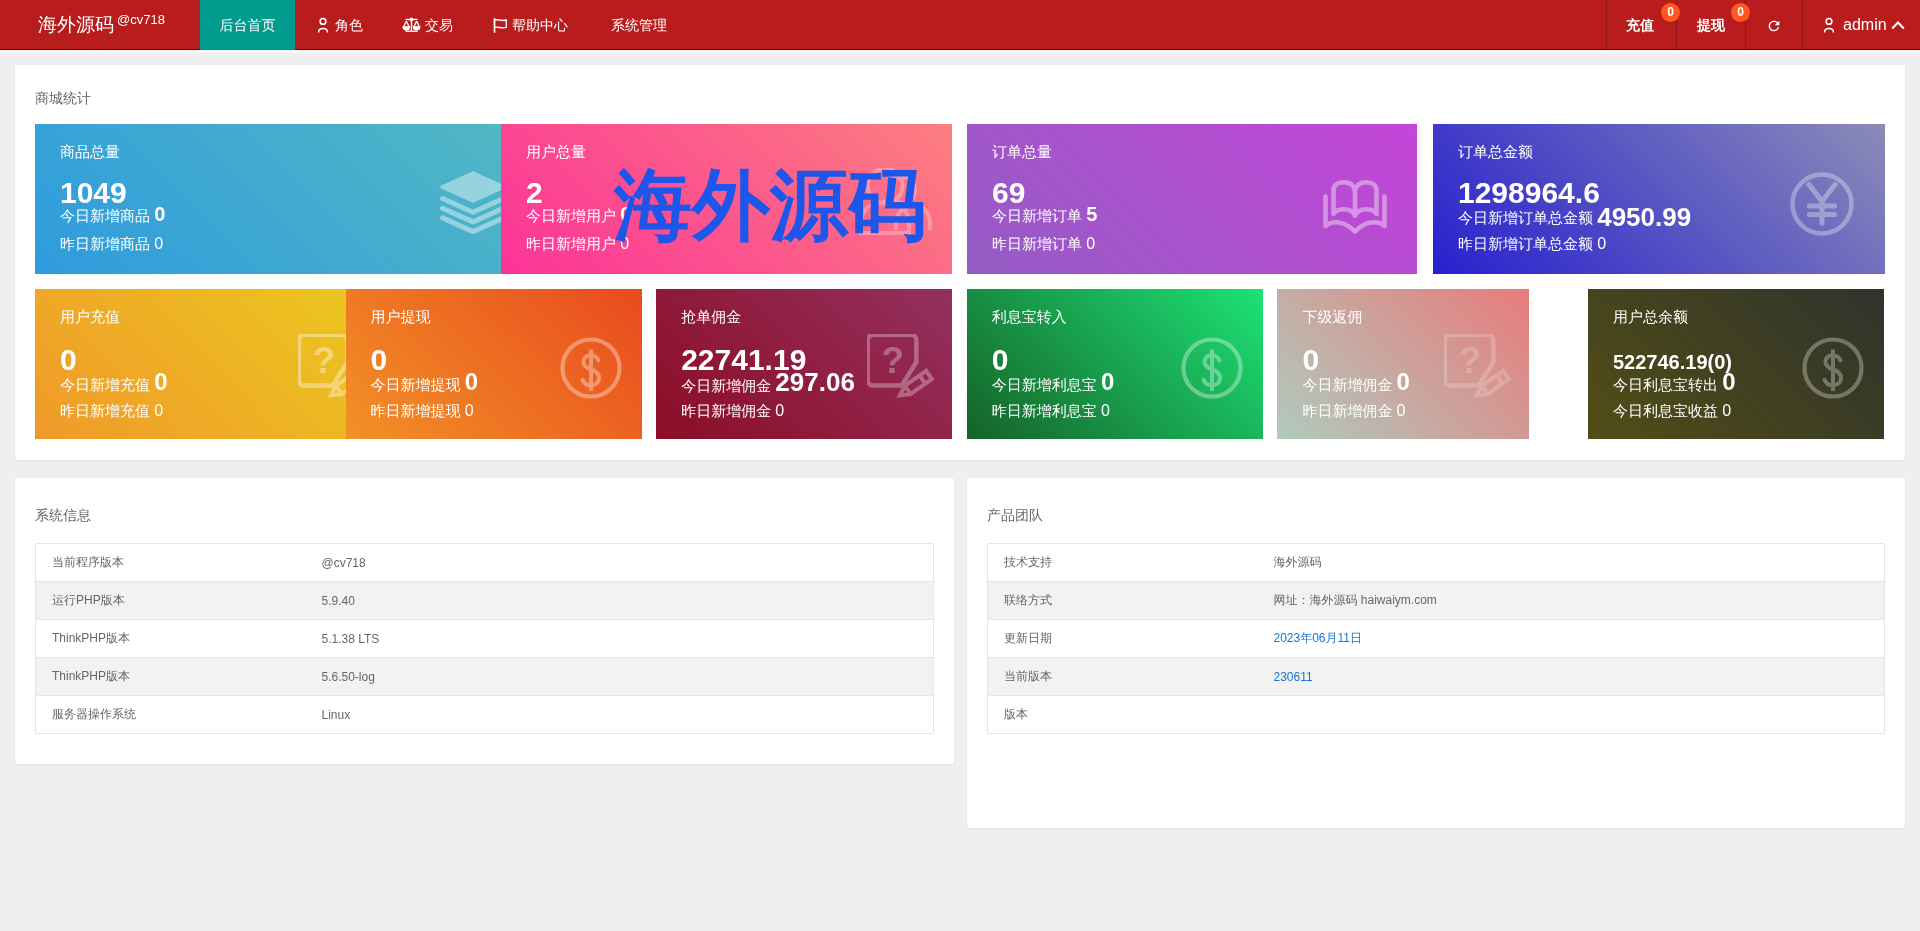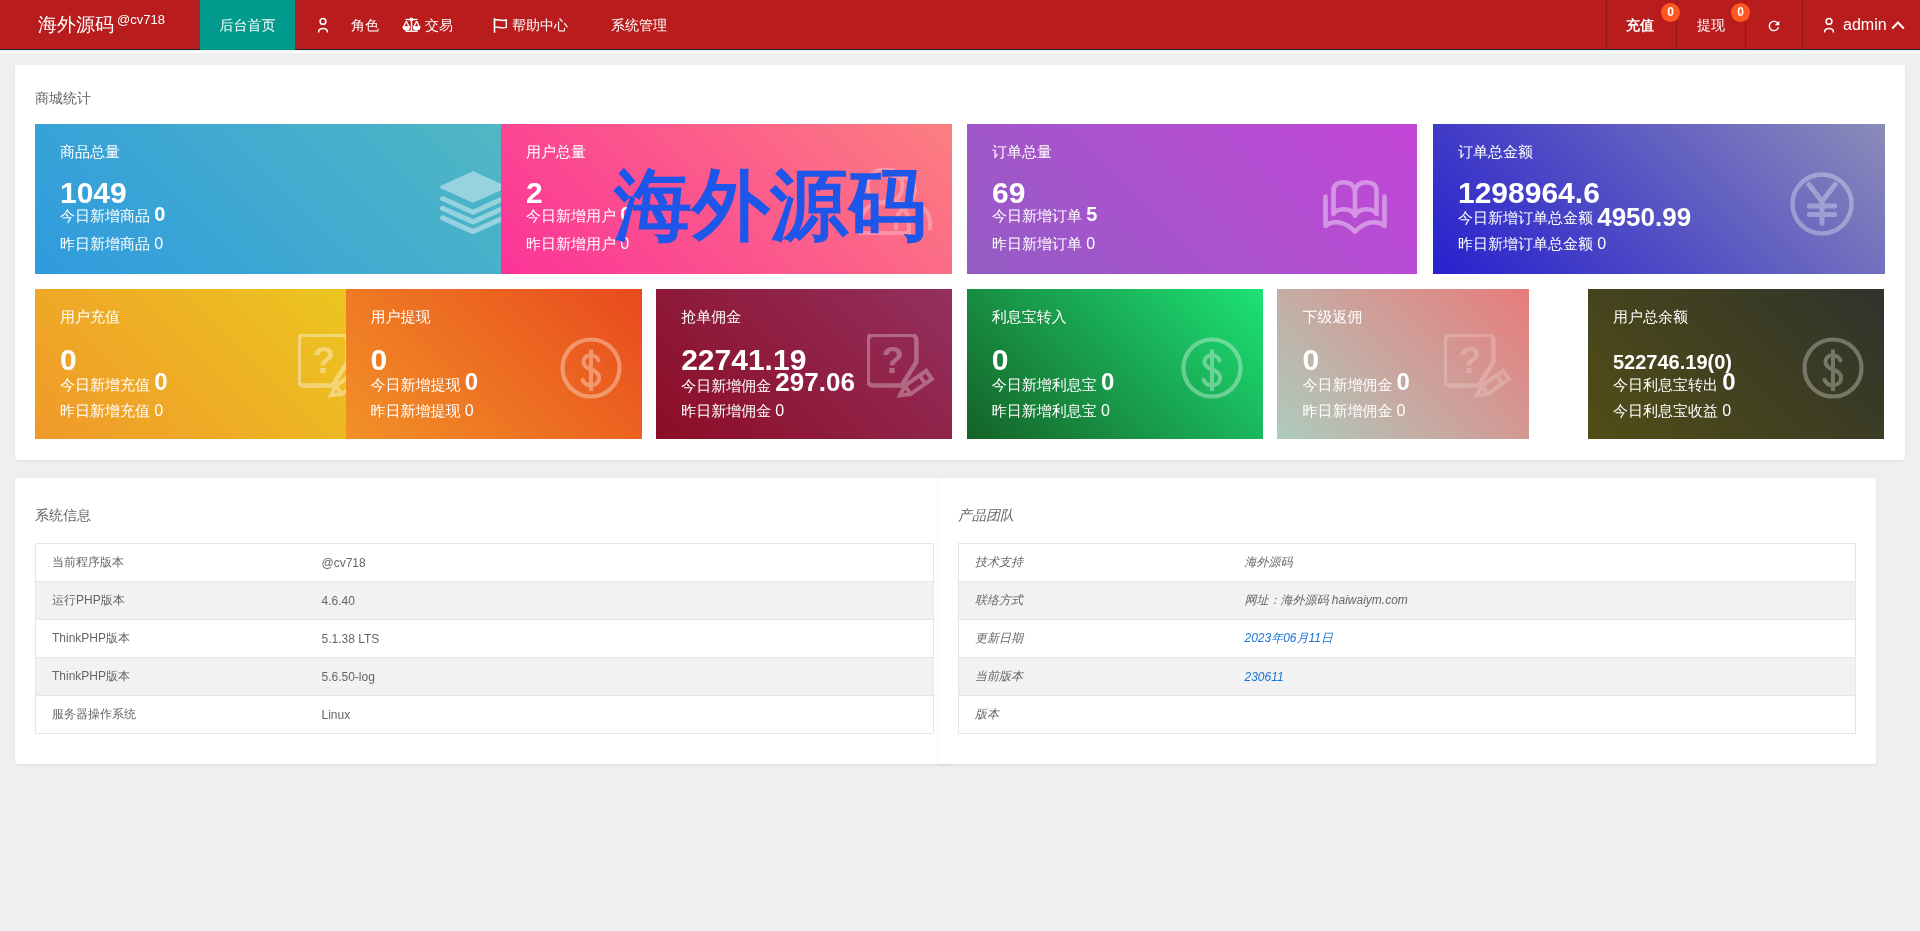--- a/index.html
+++ b/index.html
@@ -38,21 +38,21 @@
 </style>
 </head>
 <body>
 <div class="nav">
   <div class="logo">海外源码<sup>@cv718</sup></div>
   <div class="tab-active">后台首页</div>
   <svg class="nicon" style="left:317px;top:17px" width="12" height="16" viewBox="0 0 12 16" fill="none" stroke="#fff" stroke-width="1.5">
       <circle cx="6" cy="4.4" r="2.9"></circle>
       <path d="M1.5,15.5 C1.5,10.3 10.5,10.3 10.5,15.5"></path>
     </svg>
-  <div class="nitem" style="left:335px;margin-left:16px;">角色</div>
+  <div class="nitem" style="left:335px;">角色</div>
   <svg class="nicon" style="left:402px;top:17px" width="19" height="16" viewBox="0 0 19 16" fill="none" stroke="#fff" stroke-width="1.4">
       <path d="M3.5,2.5 H15.5"></path>
       <circle cx="9.5" cy="2.4" r="1.2" stroke-width="1.2"></circle>
       <path d="M9.5,3.2 V14"></path>
       <path d="M3.5,14.2 H15.5"></path>
       <path d="M4.35,4.2 L1.55,9.7 M4.35,4.2 L7.15,9.7"></path>
       <path d="M0.85,9.7 A3.5,3.5 0 0 0 7.85,9.7 Z" fill="#fff" stroke-width="1"></path>
       <path d="M14.65,4.2 L11.85,9.7 M14.65,4.2 L17.45,9.7"></path>
       <path d="M11.15,9.7 A3.5,3.5 0 0 0 18.15,9.7 Z" fill="#fff" stroke-width="1"></path>
     </svg>
@@ -62,21 +62,21 @@
       <path d="M2.5,3.1 C6,1.5 9.5,4.7 14.3,3.0 L14.3,10.4 C9.5,12.1 6,8.9 2.5,10.5 Z" stroke-width="1.4"></path>
     </svg>
   <div class="nitem" style="left:512px;">帮助中心</div>
   <div class="nitem" style="left:611px;">系统管理</div>
   <div class="sep" style="left:1606px"></div>
   <div class="sep" style="left:1676px"></div>
   <div class="sep" style="left:1745px"></div>
   <div class="sep" style="left:1802px"></div>
   <div class="nitem" style="left:1626px;font-weight:bold;">充值</div>
   <div class="badge" style="left:1661px;">0</div>
-  <div class="nitem" style="left:1697px;">提现</div>
+  <div class="nitem" style="left:1697px;font-weight:bold;">提现</div>
   <div class="badge" style="left:1731px;">0</div>
   <svg class="nicon" style="left:1766px;top:18px" width="16" height="16" viewBox="0 0 24 24" fill="#fff">
       <path d="M17.65,6.35 C16.2,4.9 14.21,4 12,4 c-4.42,0 -7.99,3.58 -7.99,8 s3.57,8 7.99,8 c3.73,0 6.84,-2.55 7.73,-6 h-2.08 c-0.82,2.33 -3.04,4 -5.65,4 -3.31,0 -6,-2.69 -6,-6 s2.69,-6 6,-6 c1.66,0 3.14,0.69 4.22,1.78 L13,11 h7 V4 Z"></path>
     </svg>
   <svg class="nicon" style="left:1823px;top:17px" width="12" height="16" viewBox="0 0 12 16" fill="none" stroke="#fff" stroke-width="1.5">
       <circle cx="6" cy="4.4" r="2.9"></circle>
       <path d="M1.5,15.5 C1.5,10.3 10.5,10.3 10.5,15.5"></path>
     </svg>
   <div class="nitem" style="left:1843px;font-size:16px;">admin</div>
   <svg class="nicon" style="left:1891px;top:20px" width="14" height="10" viewBox="0 0 14 10" fill="none">
@@ -220,38 +220,38 @@
 <div class="panel" style="left:15px;top:478px;width:939px;height:286px;">
   <div class="ptitle" style="top:29px;">系统信息</div>
   <table class="tbl" style="width:899px;">
     <tbody>
         <tr>
           <td style="width:270px;">当前程序版本</td>
           <td>@cv718</td>
         </tr>
     <tr>
           <td>运行PHP版本</td>
-          <td>4.6.40</td>
+          <td>5.9.40</td>
         </tr>
     <tr>
           <td>ThinkPHP版本</td>
           <td>5.1.38 LTS</td>
         </tr>
     <tr>
           <td>ThinkPHP版本</td>
           <td>5.6.50-log</td>
         </tr>
     <tr>
           <td>服务器操作系统</td>
           <td>Linux</td>
         </tr>
   </tbody>
     </table>
 </div>
-<div class="panel" style="left:938px;top:478px;width:938px;height:286px;font-style:italic;">
+<div class="panel" style="left:967px;top:478px;width:938px;height:350px;">
   <div class="ptitle" style="top:29px;">产品团队</div>
   <table class="tbl" style="width:898px;">
     <tbody>
         <tr>
           <td style="width:270px;">技术支持</td>
           <td>海外源码</td>
         </tr>
     <tr>
           <td>联络方式</td>
           <td>网址：海外源码 haiwaiym.com</td>

